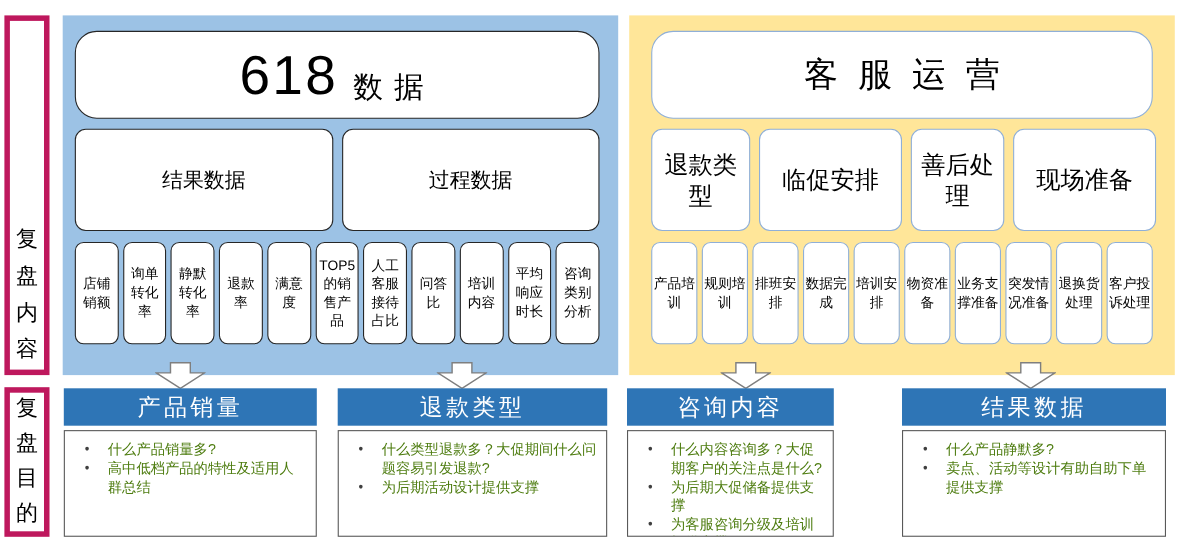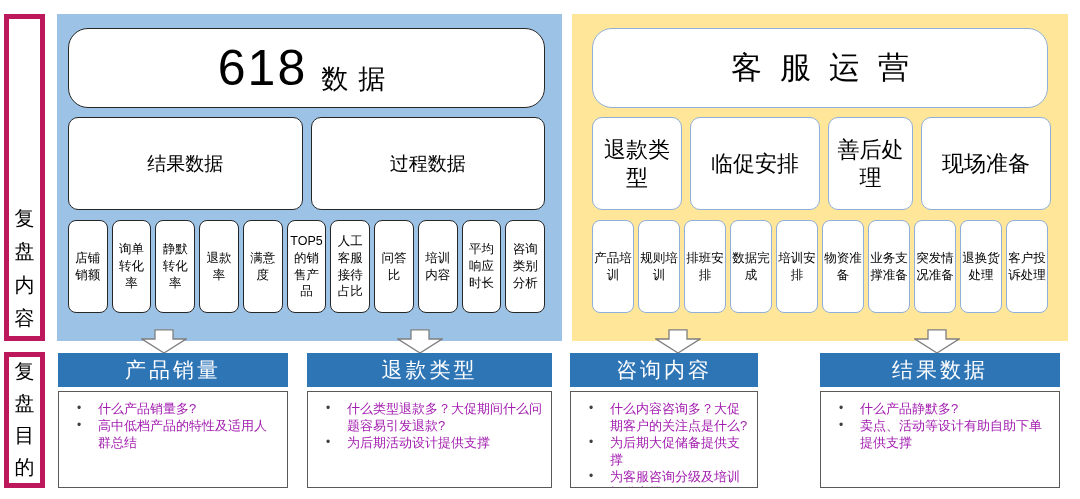--- a/index.html
+++ b/index.html
@@ -129,21 +129,21 @@
     border: 1.5px solid #595959;
     padding: 9px 8px 4px 12px;
     overflow: hidden;
   }
   .goal-body ul { list-style: none; }
   .goal-body li {
     position: relative;
     padding-left: 27px;
     font-size: 13px;
     line-height: 1.3;
-    color: #a21caf;
+    color: #4d7c0f;
     word-break: break-all;
   }
   .goal-body li::before {
     content: "•";
     position: absolute;
     left: 6px;
     top: 0;
     font-size: 12px;
     color: #3F3F3F;
   }

